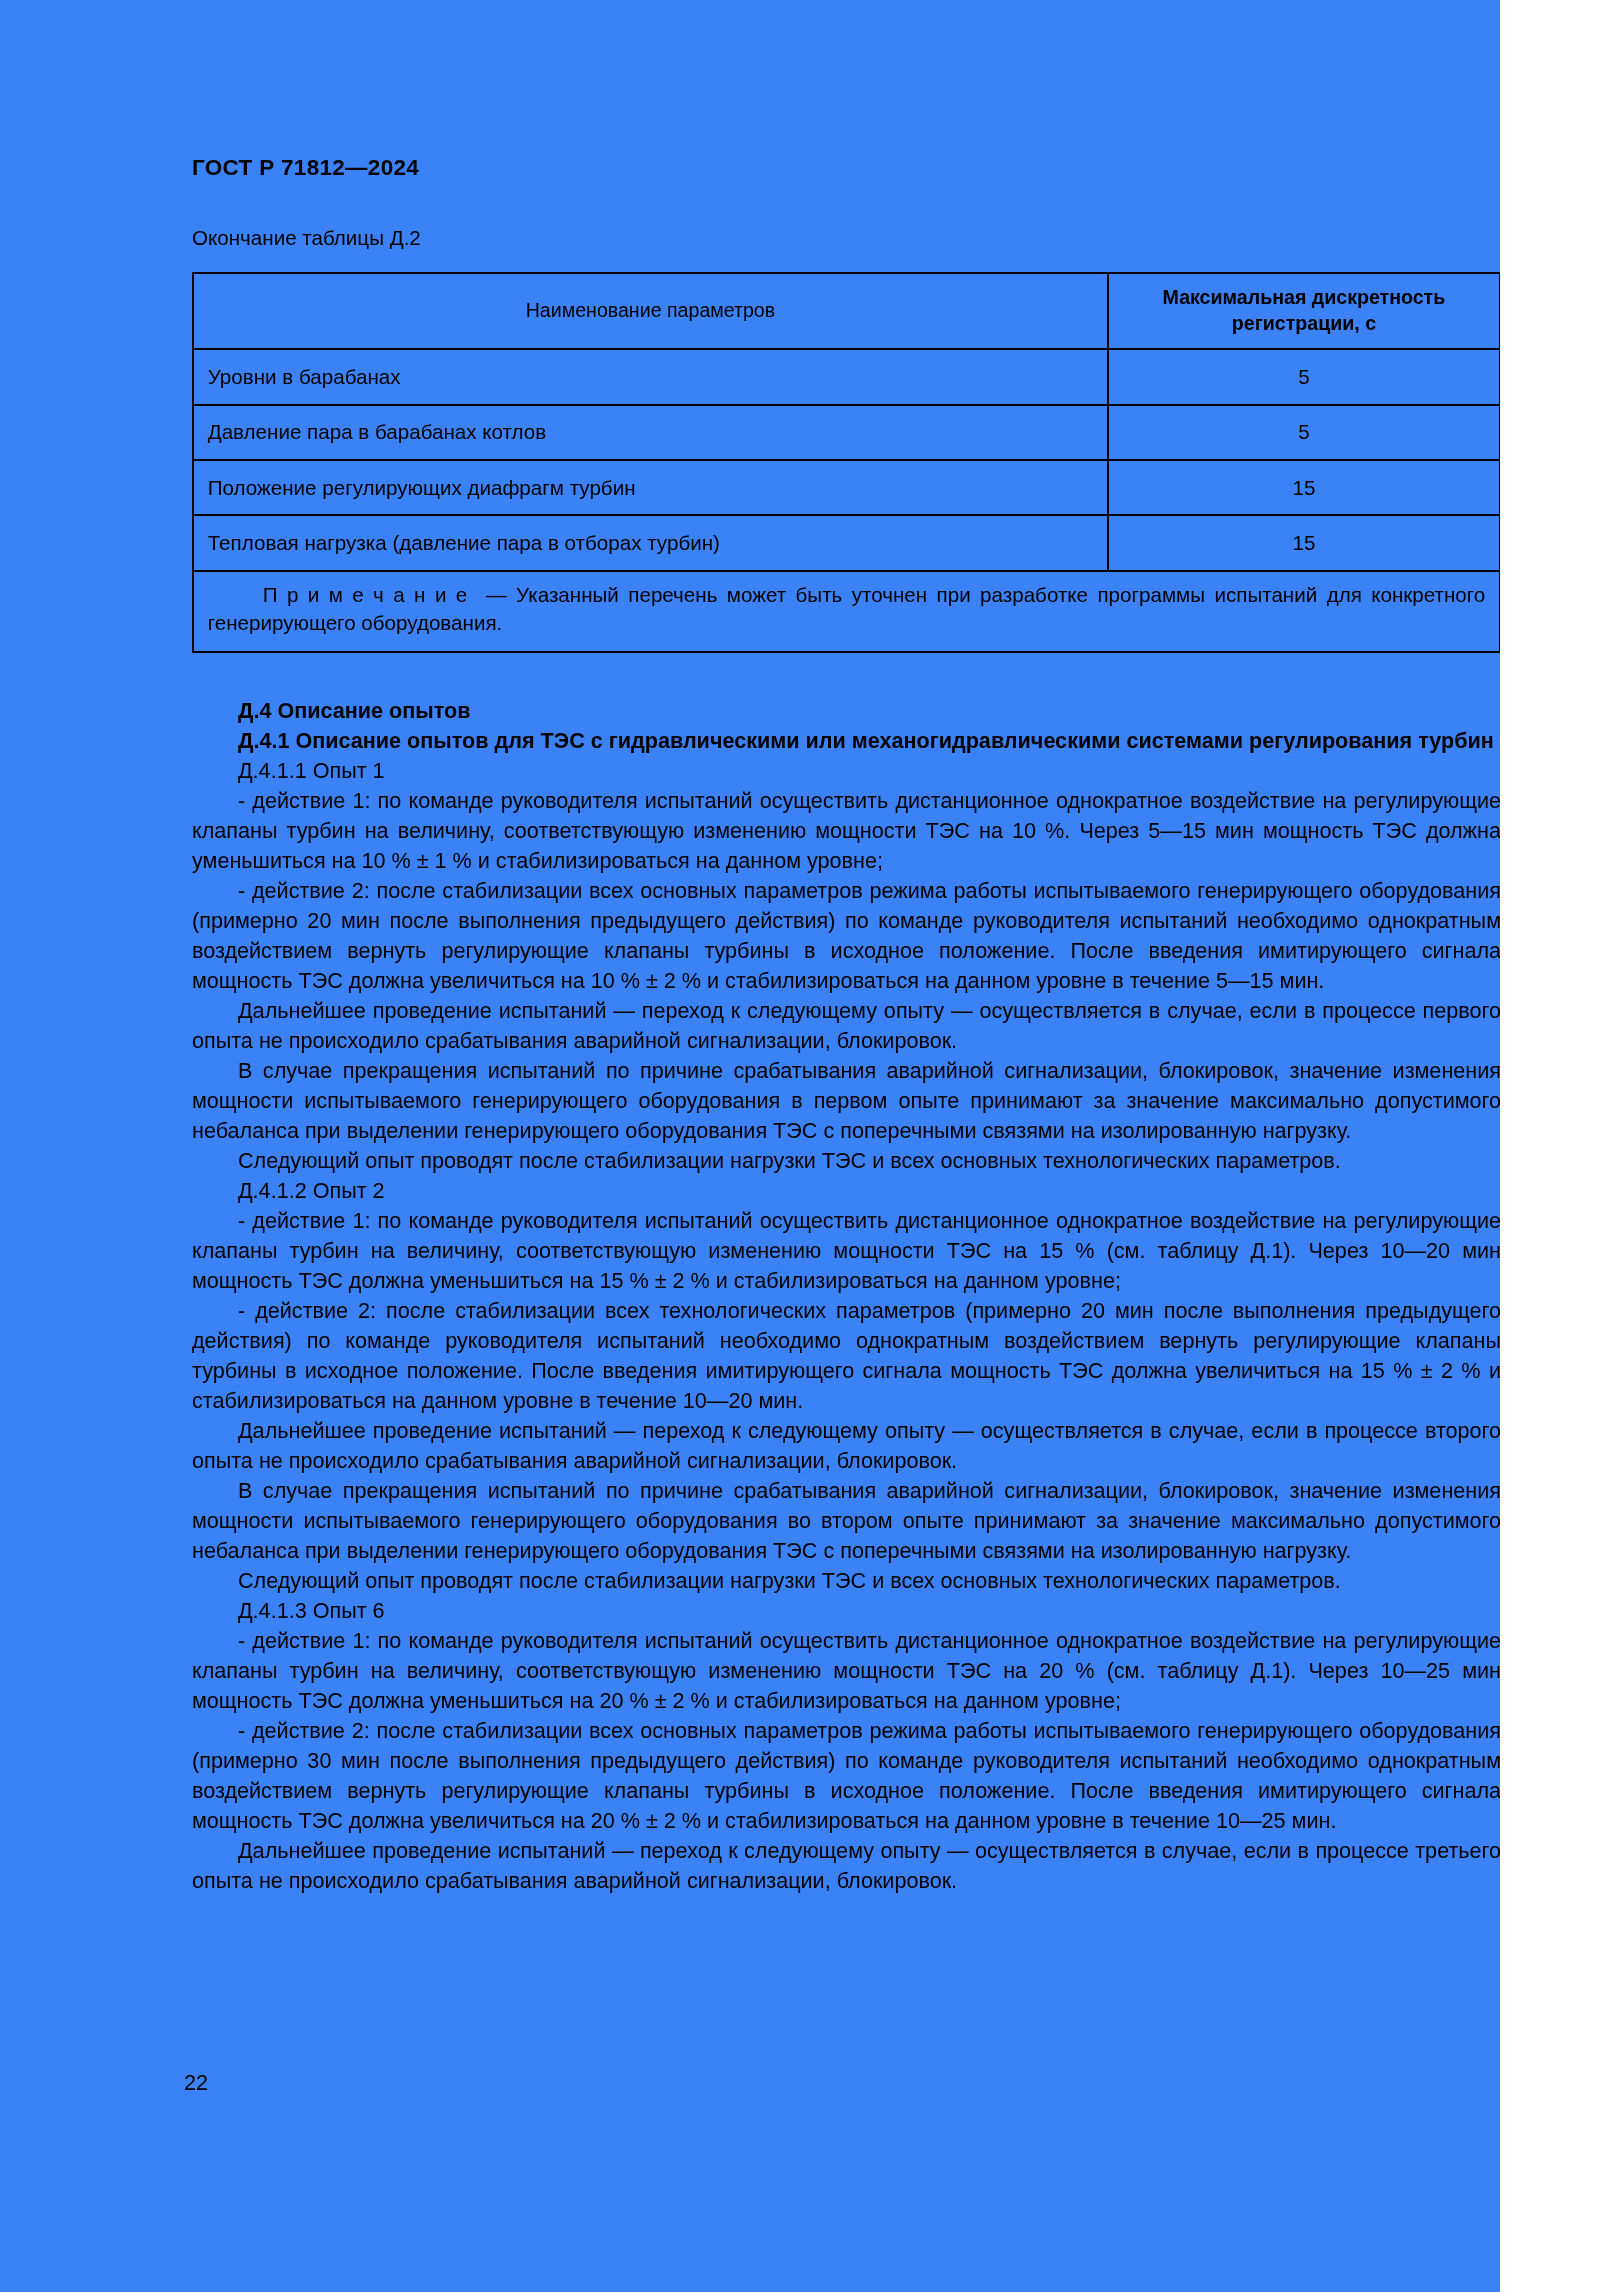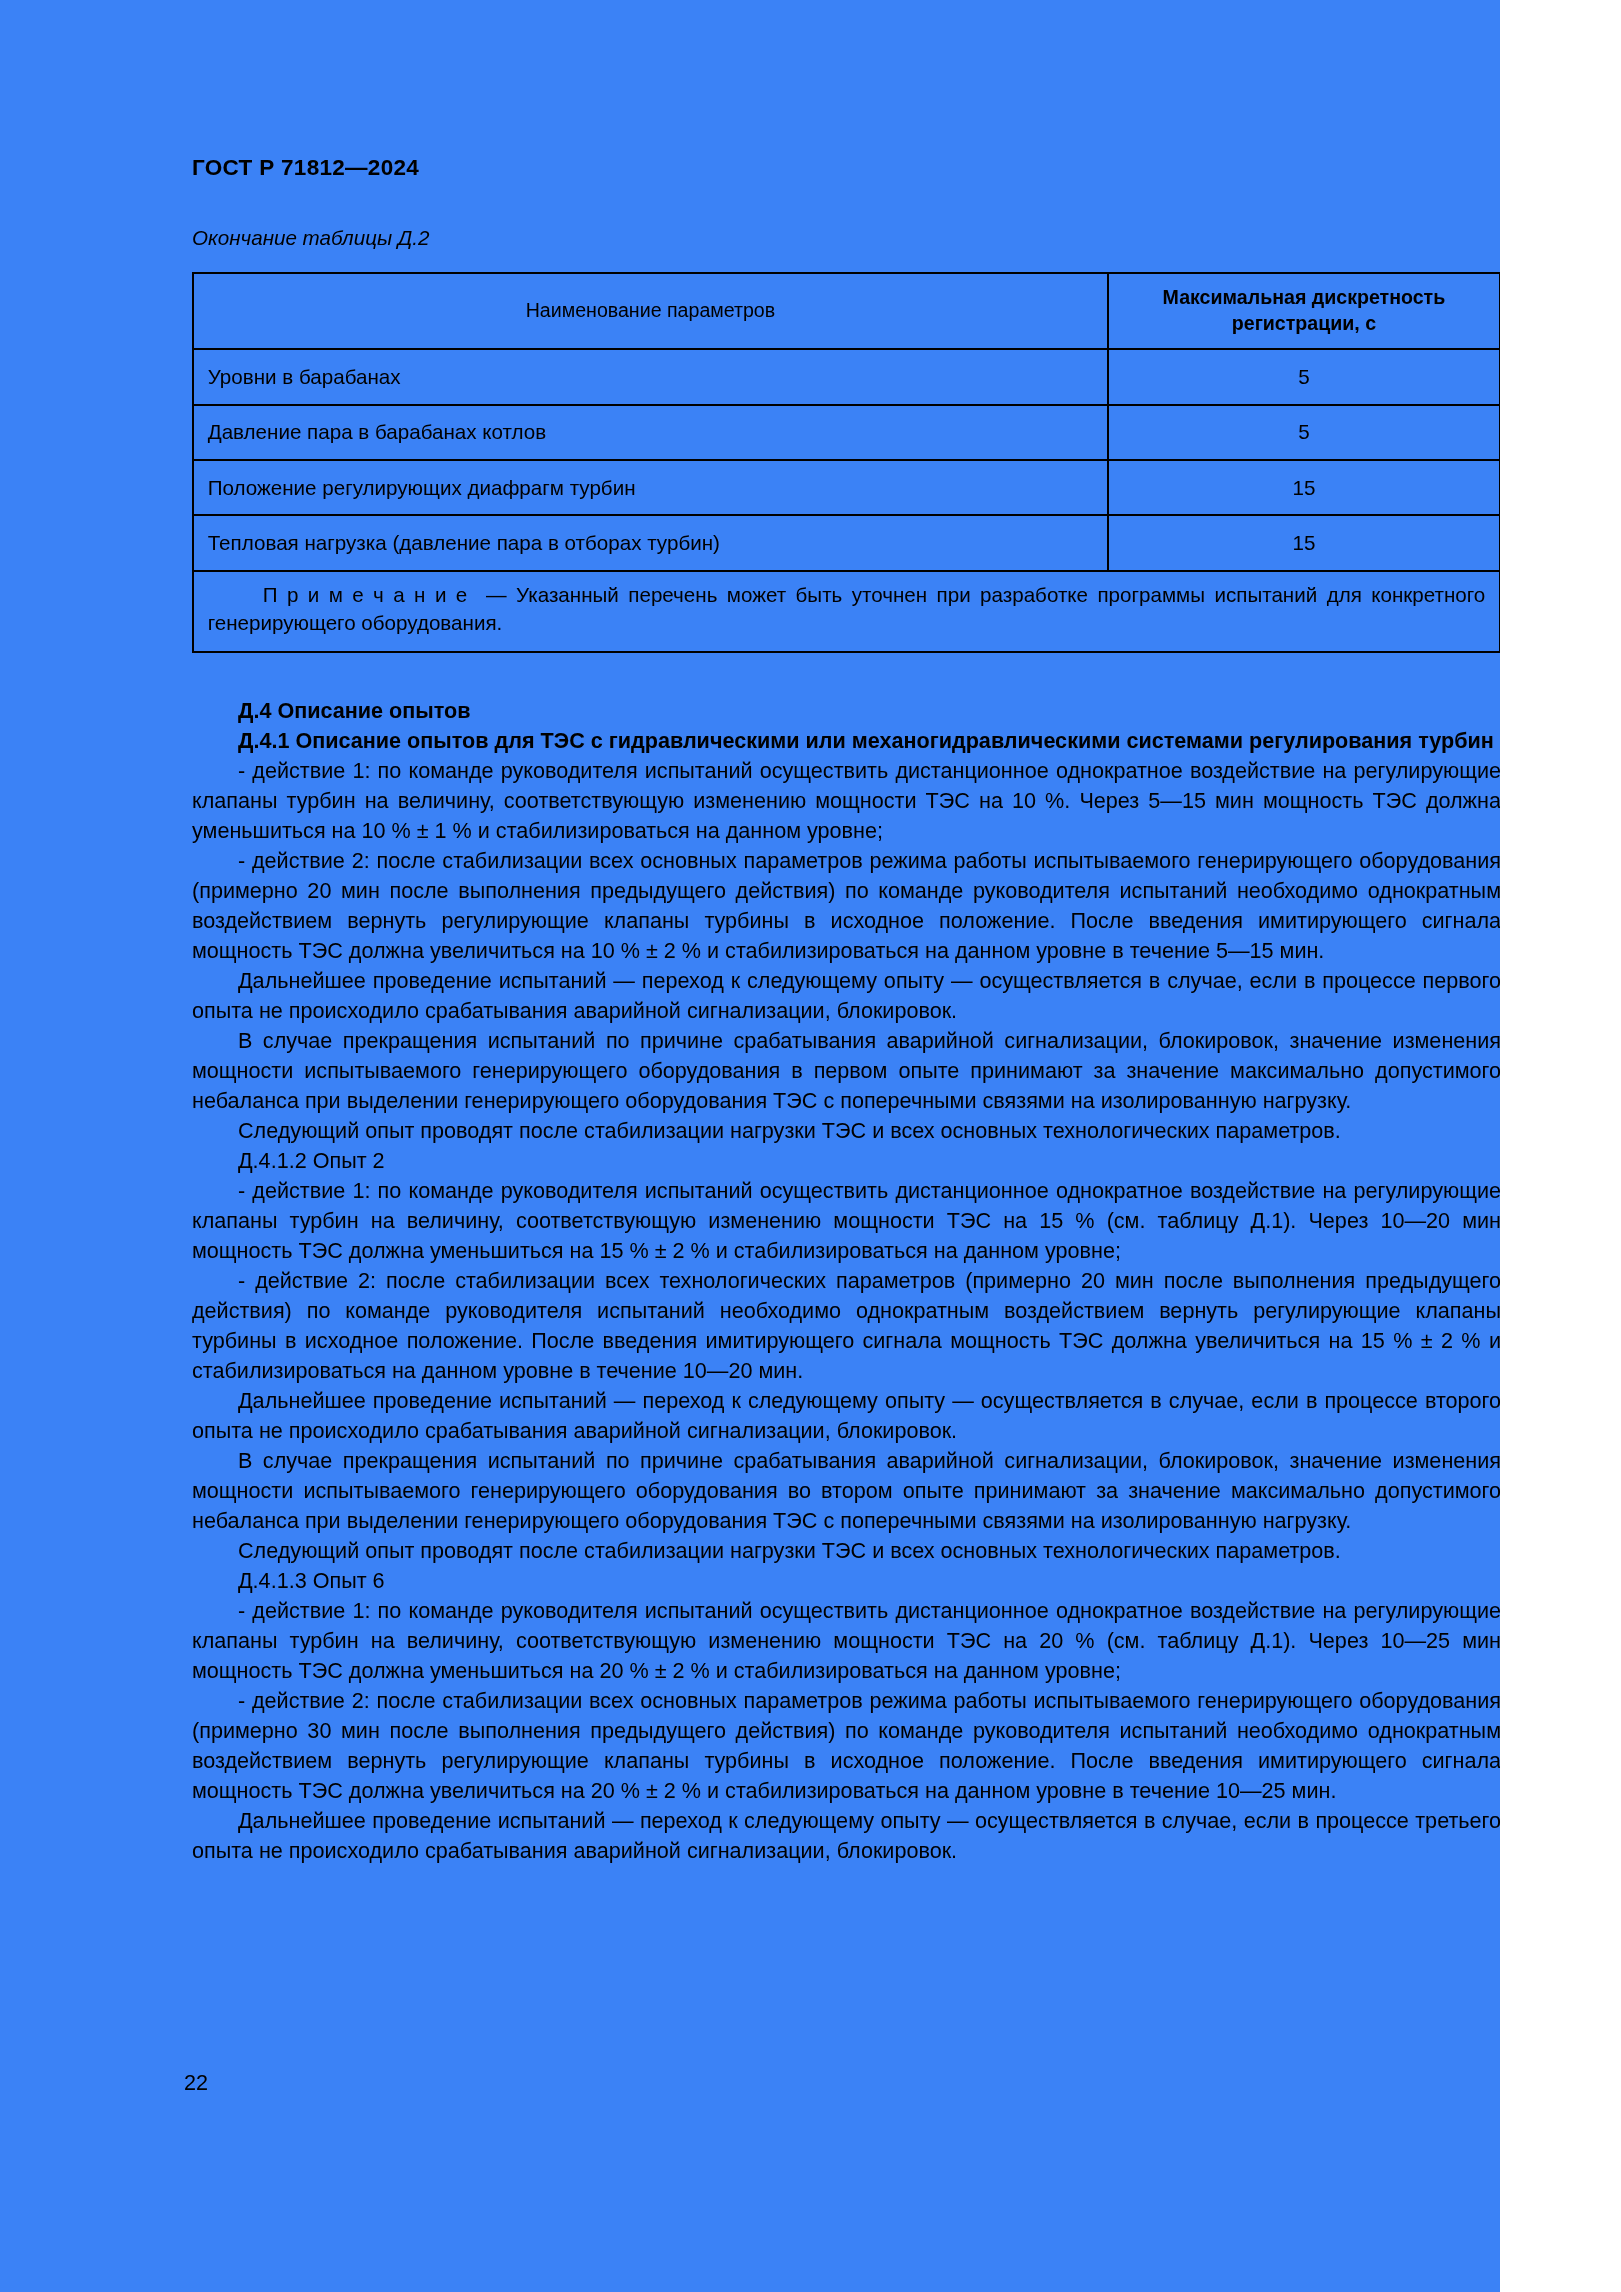--- a/index.html
+++ b/index.html
@@ -19,21 +19,20 @@
     position: absolute;
     left: 192px; top: 155px;
     width: 1309px;
   }
   .doc-number {
     font-weight: bold;
     font-size: 22.5px;
     letter-spacing: 0.3px;
   }
   .table-caption {
-    font-style: italic;
     font-size: 20.6px;
     margin-top: 45px;
   }
   table.params-table {
     border-collapse: collapse;
     width: 100%;
     margin-top: 21.6px;
     font-size: 19.6px;
   }
   table.params-table th,
@@ -124,20 +123,21 @@
         </tr>
         <tr class="note-row">
           <td colspan="2"><span class="note-label">П р и м е ч а н и е</span>&nbsp; <span>— Указанный перечень может быть уточнен при разработке программы испытаний для конкретного генерирующего оборудования.</span></td>
         </tr>
       </tbody>
     </table>
 
     <div class="body-text">
       <p class="bold">Д.4 Описание опытов</p>
       <p class="bold">Д.4.1 Описание опытов для ТЭС с гидравлическими или механогидравлическими системами регулирования турбин</p>
+      <p>Д.4.1.1 Опыт 1</p>
       <p>- действие 1: по команде руководителя испытаний осуществить дистанционное однократное воздействие на регулирующие клапаны турбин на величину, соответствующую изменению мощности ТЭС на 10 %. Через 5—15 мин мощность ТЭС должна уменьшиться на 10 % ± 1 % и стабилизироваться на данном уровне;</p>
       <p>- действие 2: после стабилизации всех основных параметров режима работы испытываемого генерирующего оборудования (примерно 20 мин после выполнения предыдущего действия) по команде руководителя испытаний необходимо однократным воздействием вернуть регулирующие клапаны турбины в исходное положение. После введения имитирующего сигнала мощность ТЭС должна увеличиться на 10 % ± 2 % и стабилизироваться на данном уровне в течение 5—15 мин.</p>
       <p>Дальнейшее проведение испытаний — переход к следующему опыту — осуществляется в случае, если в процессе первого опыта не происходило срабатывания аварийной сигнализации, блокировок.</p>
       <p>В случае прекращения испытаний по причине срабатывания аварийной сигнализации, блокировок, значение изменения мощности испытываемого генерирующего оборудования в первом опыте принимают за значение максимально допустимого небаланса при выделении генерирующего оборудования ТЭС с поперечными связями на изолированную нагрузку.</p>
       <p>Следующий опыт проводят после стабилизации нагрузки ТЭС и всех основных технологических параметров.</p>
       <p>Д.4.1.2 Опыт 2</p>
       <p>- действие 1: по команде руководителя испытаний осуществить дистанционное однократное воздействие на регулирующие клапаны турбин на величину, соответствующую изменению мощности ТЭС на 15 % (см. таблицу Д.1). Через 10—20 мин мощность ТЭС должна уменьшиться на 15 % ± 2 % и стабилизироваться на данном уровне;</p>
       <p>- действие 2: после стабилизации всех технологических параметров (примерно 20 мин после выполнения предыдущего действия) по команде руководителя испытаний необходимо однократным воздействием вернуть регулирующие клапаны турбины в исходное положение. После введения имитирующего сигнала мощность ТЭС должна увеличиться на 15 % ± 2 % и стабилизироваться на данном уровне в течение 10—20 мин.</p>
       <p>Дальнейшее проведение испытаний — переход к следующему опыту — осуществляется в случае, если в процессе второго опыта не происходило срабатывания аварийной сигнализации, блокировок.</p>
       <p>В случае прекращения испытаний по причине срабатывания аварийной сигнализации, блокировок, значение изменения мощности испытываемого генерирующего оборудования во втором опыте принимают за значение максимально допустимого небаланса при выделении генерирующего оборудования ТЭС с поперечными связями на изолированную нагрузку.</p>

